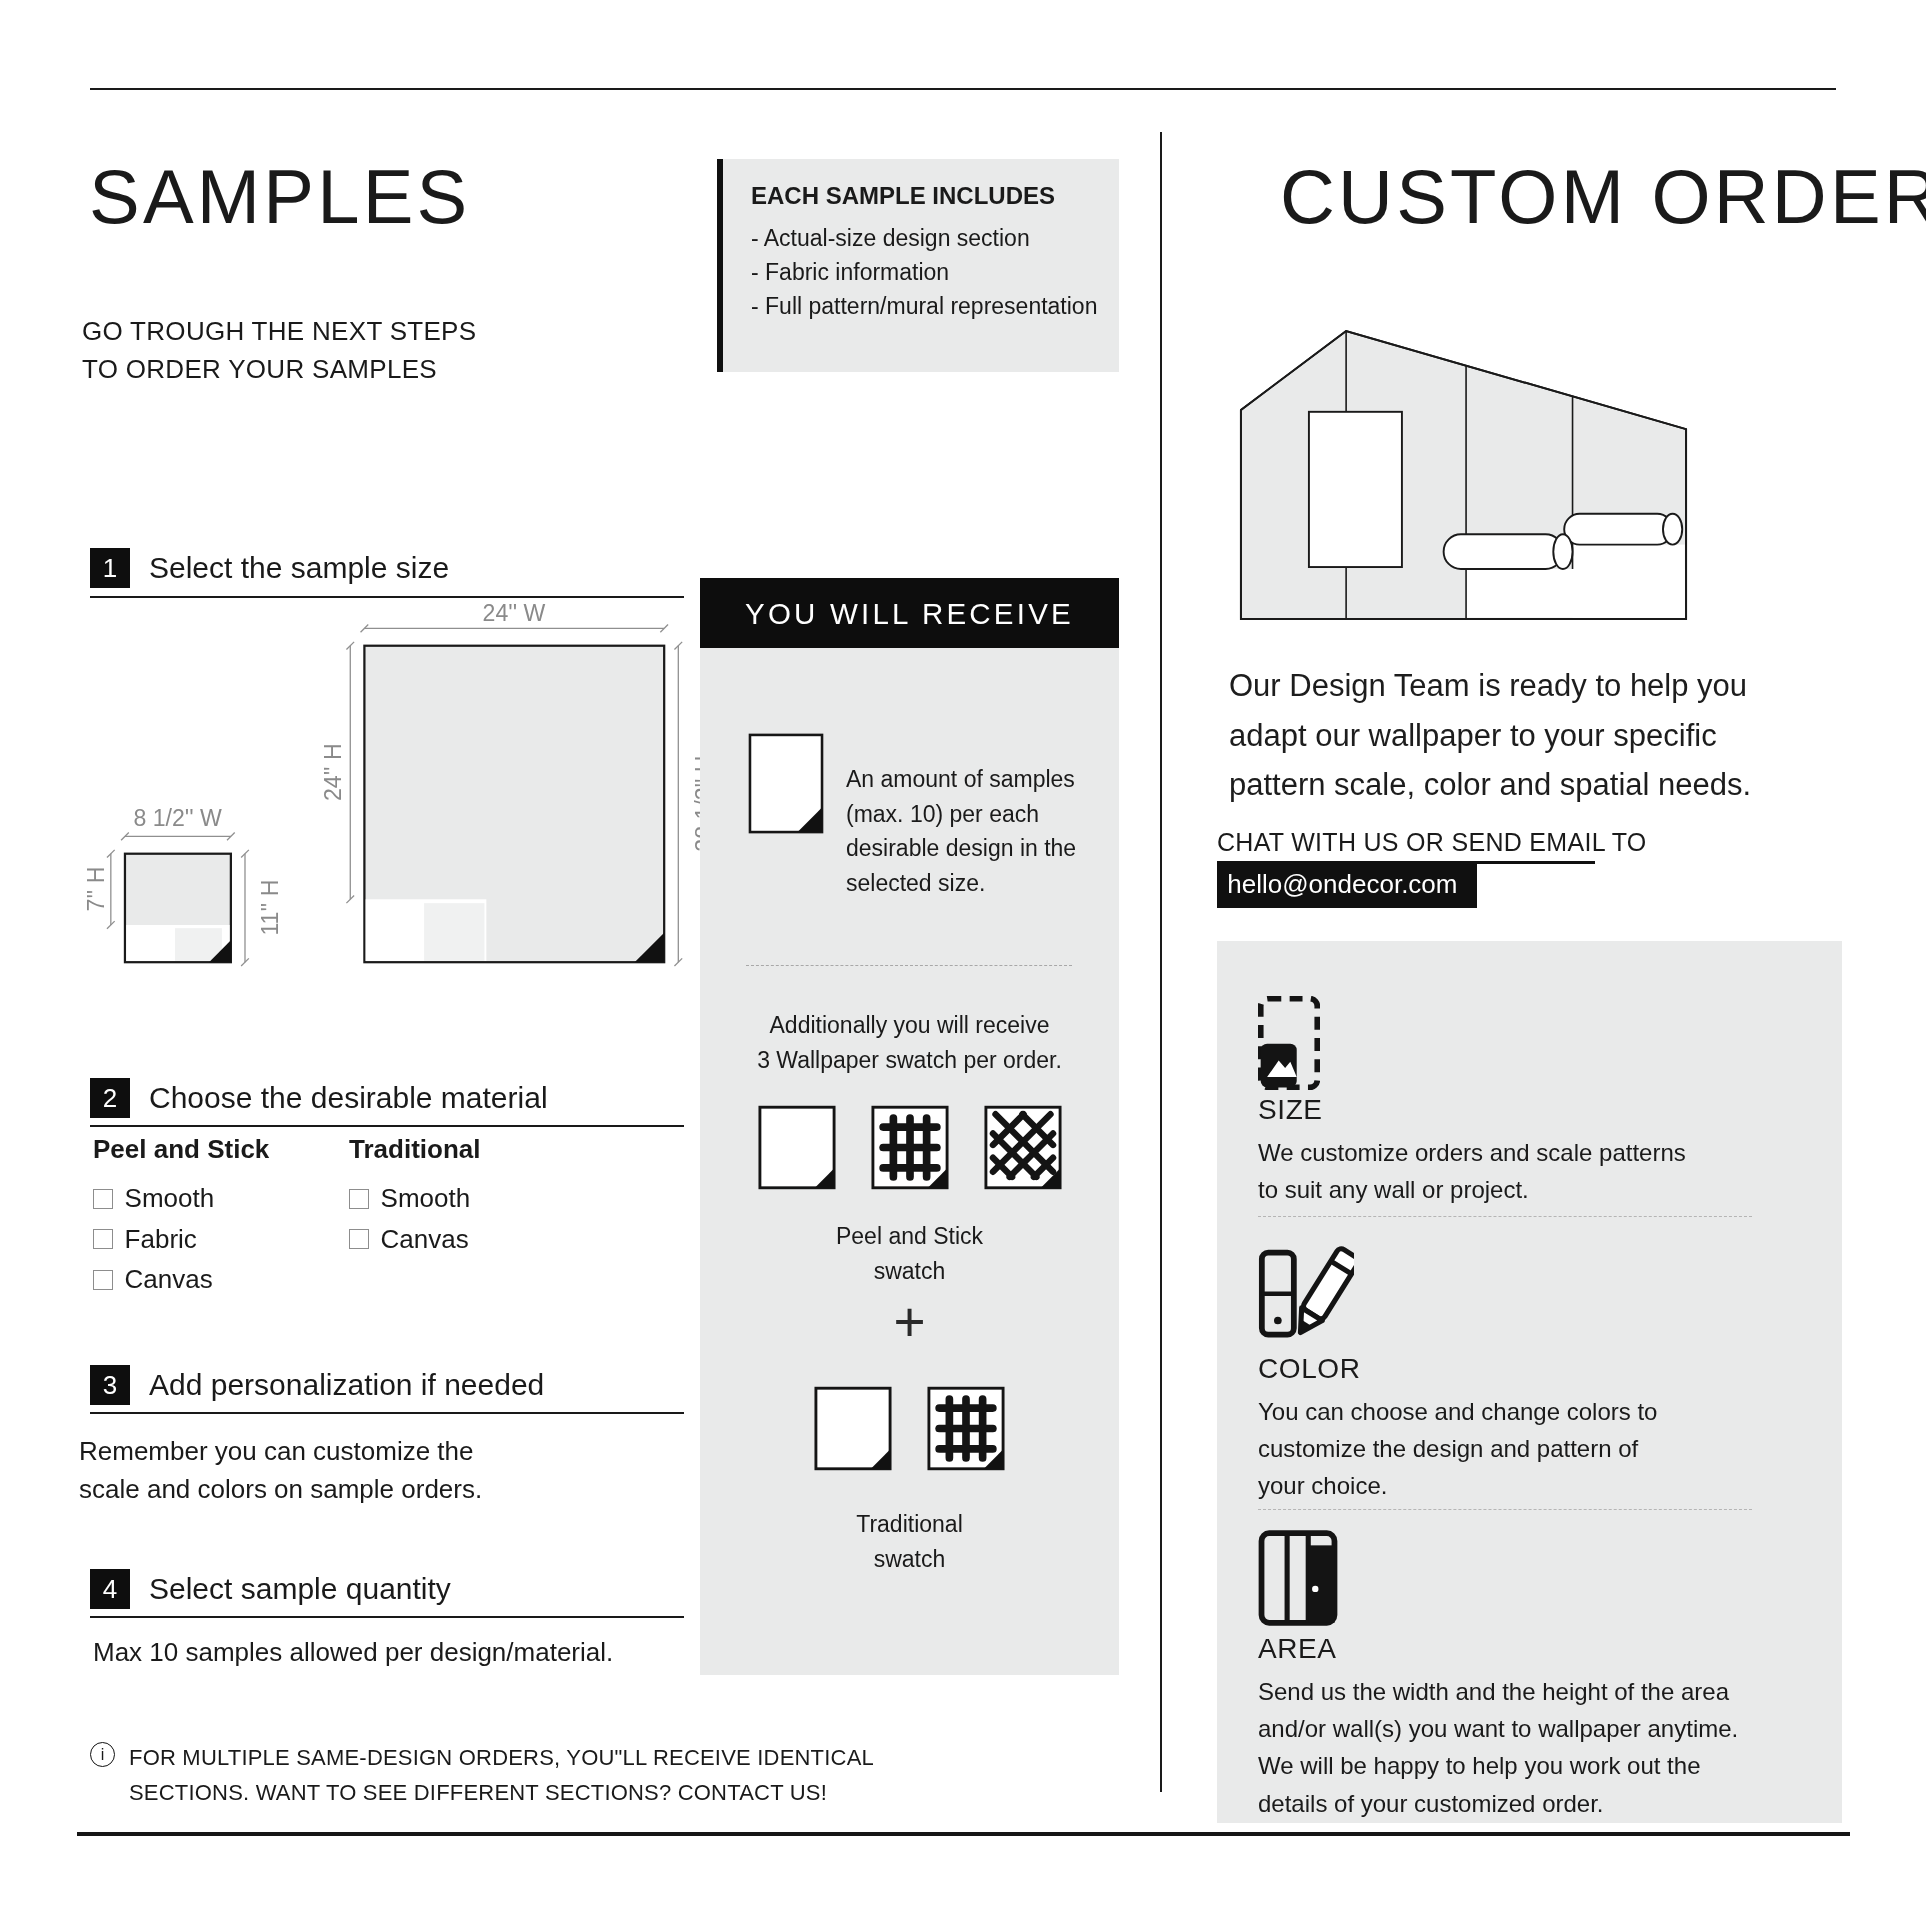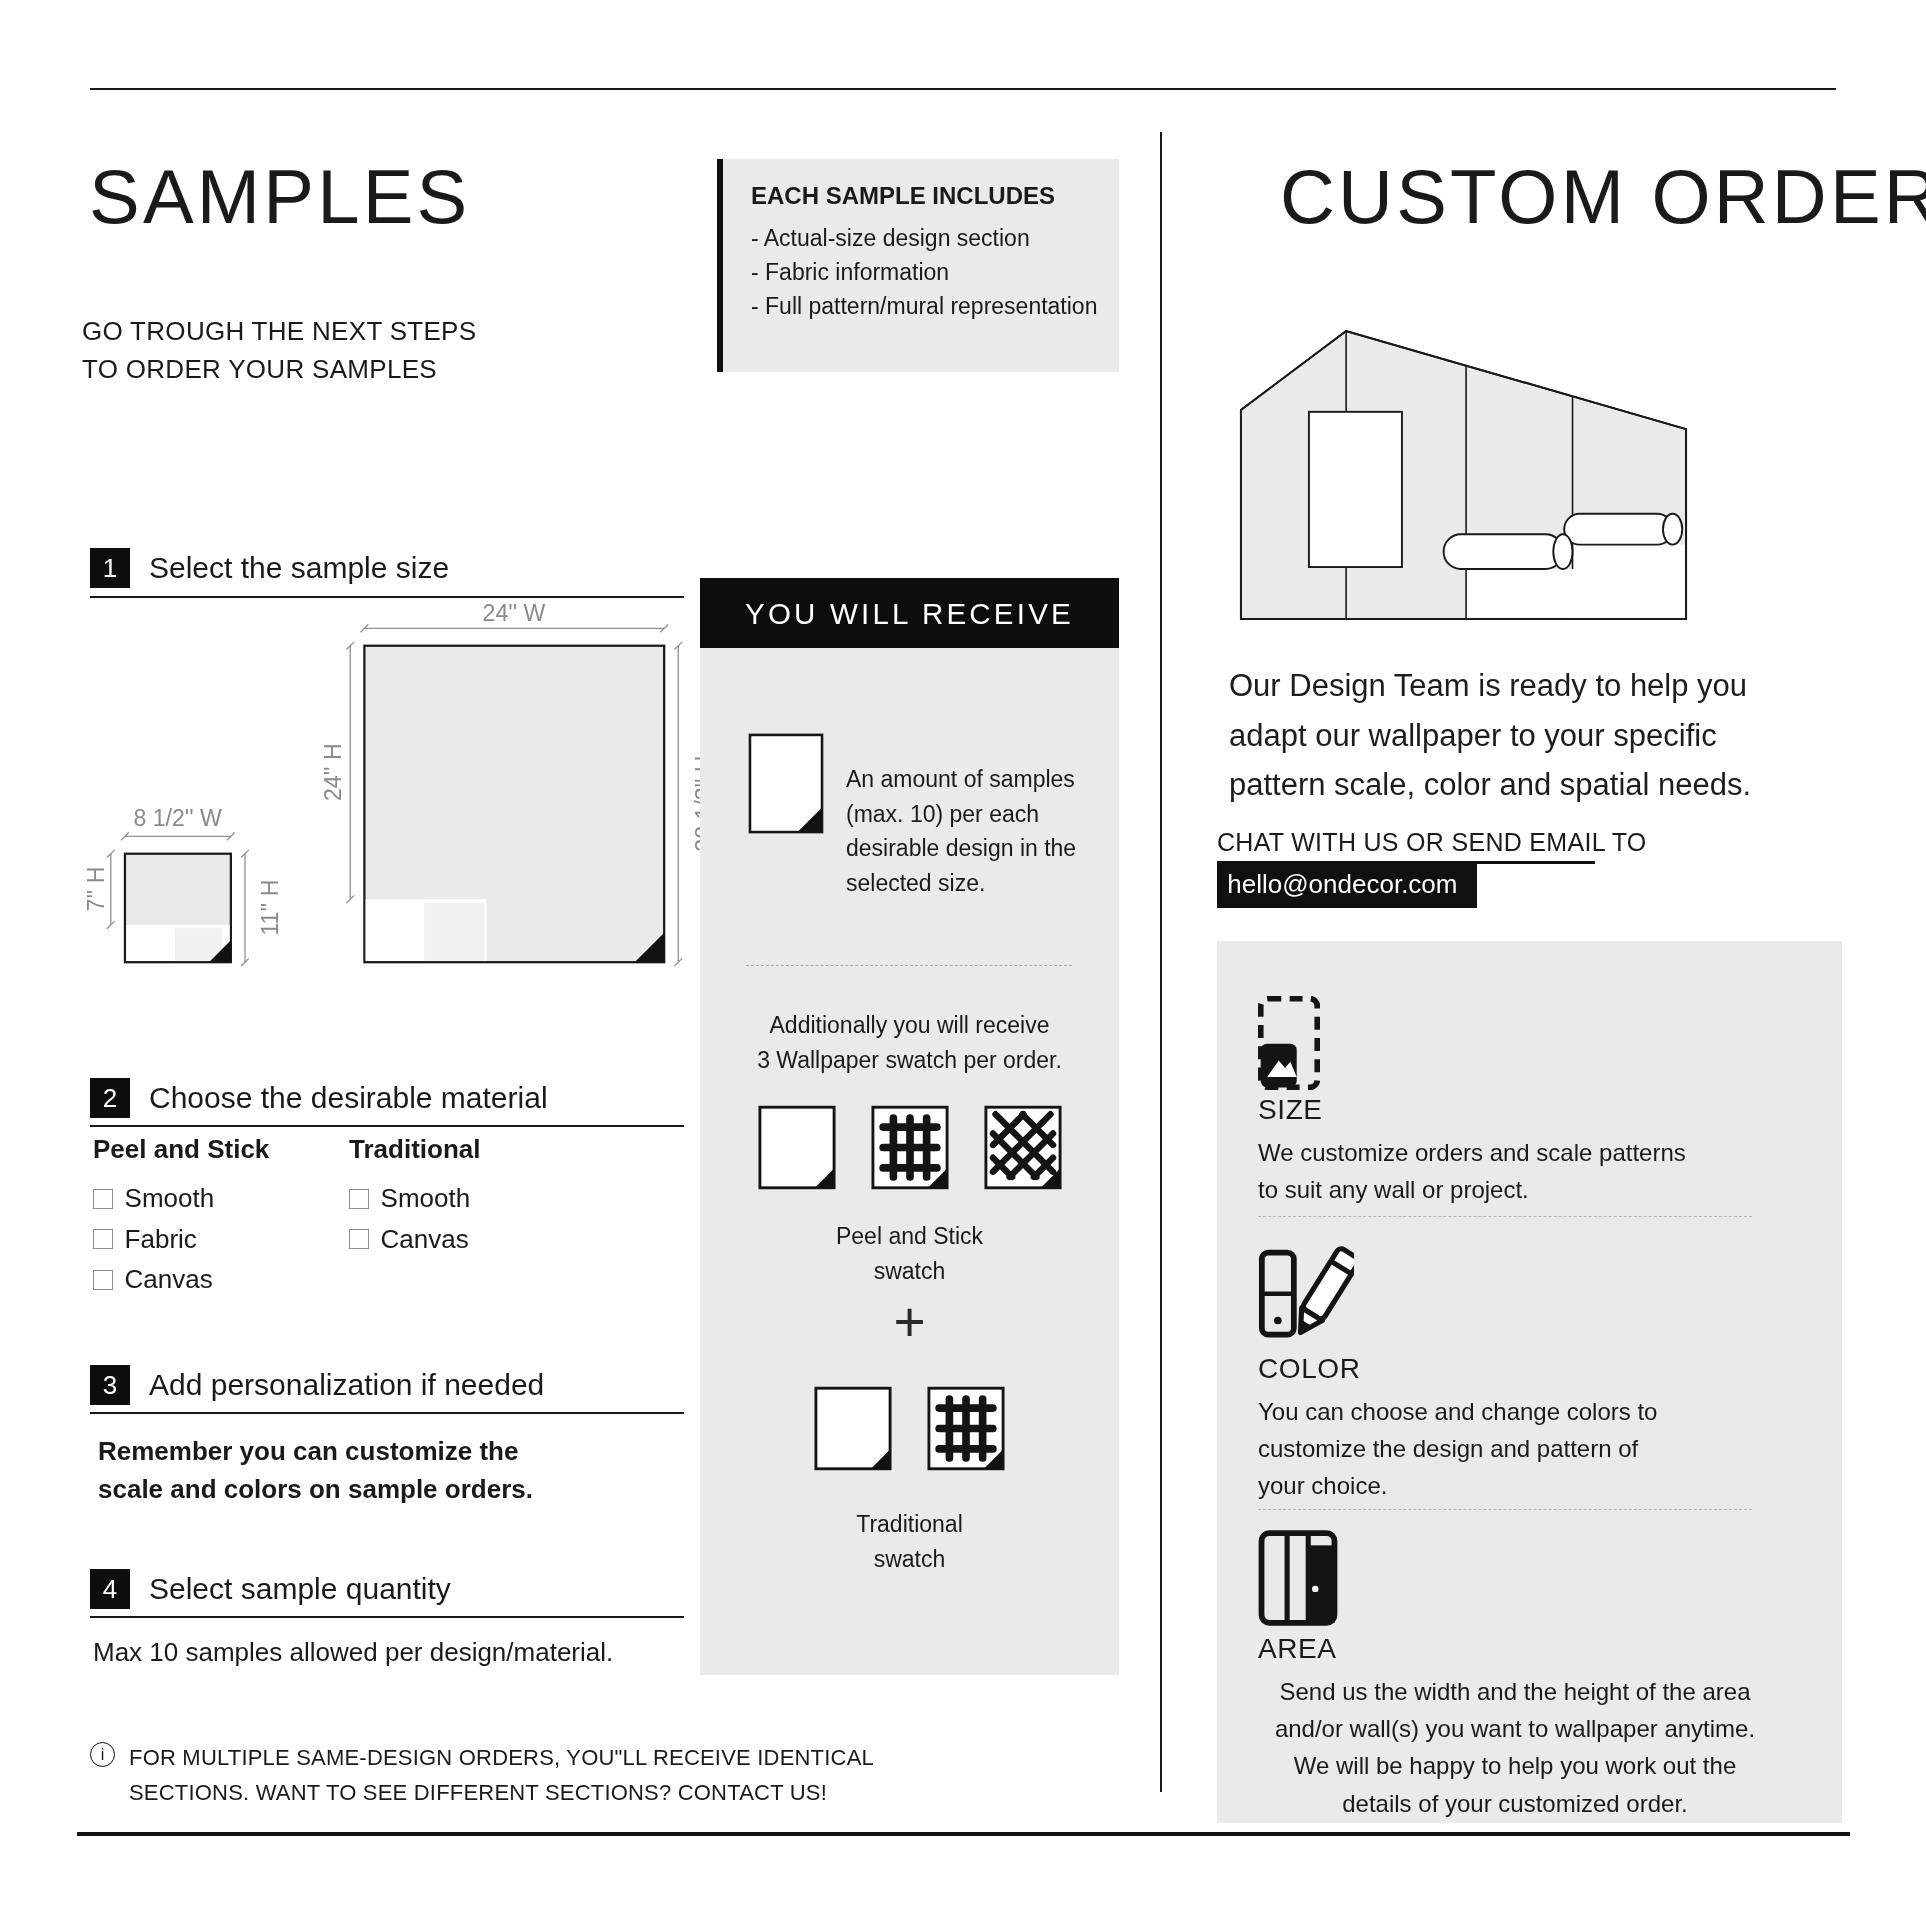--- a/index.html
+++ b/index.html
@@ -38,21 +38,21 @@
   
   .diagram-svg{left:90px;top:604px;overflow:visible;}
 
   
   .materials-col{top:1134px;font-size:26px;}
   .materials-col1{left:93px;}.materials-col2{left:349px;}
   .mat-header{font-weight:700;margin-bottom:18px;}
   .mat-row{display:flex;align-items:center;margin-bottom:9.6px;height:31px;}
   .checkbox{width:18px;height:18px;border:1.9px solid #8d8d8d;margin-right:11.6px;flex:none;background:#fff;}
 
-  .step3-text{left:98px;top:1433px;width:462px;font-size:26px;line-height:1.45;font-weight:bold;}
+  .step3-text{left:79px;top:1433px;width:462px;font-size:26px;line-height:1.45;}
   .step4-text{left:93px;top:1637px;width:604px;font-size:26px;}
 
   .footer-note{left:90px;top:1741px;display:flex;gap:14px;}
   .info-circle{width:23px;height:23px;border:1.9px solid #111;border-radius:50%;font-size:16px;
                display:flex;align-items:center;justify-content:center;flex:none;margin-top:1.3px;}
   .footer-text{font-size:22px;line-height:1.58;letter-spacing:0.2px;}
 
   
   .receive-header{left:700px;top:578px;width:419px;height:71px;background:#0d0d0d;color:#fff;
                   display:flex;align-items:center;justify-content:center;font-size:29.5px;
@@ -80,21 +80,21 @@
   .size-h{left:41px;top:153px;}
   .sec-p{font-size:24px;line-height:1.55;}
   .size-p{left:41px;top:193px;width:443px;}
   .pdash1{left:41px;top:275px;width:494px;border-top:1.3px dashed #b5b5b5;}
   .color-icon{left:41px;top:304px;}
   .color-h{left:41px;top:412px;}
   .color-p{left:41px;top:452px;width:411px;}
   .pdash2{left:41px;top:568px;width:494px;border-top:1.3px dashed #b5b5b5;}
   .area-icon{left:41px;top:589px;}
   .area-h{left:41px;top:692px;}
-  .area-p{left:41px;top:732px;width:514px;text-align:center;}
+  .area-p{left:41px;top:732px;width:514px;}
 </style>
 </head>
 <body>
 
 <div class="page">
 
   <div class="abs rule-top"></div>
   <div class="abs v-divider"></div>
   <div class="abs rule-bottom"></div>
 

